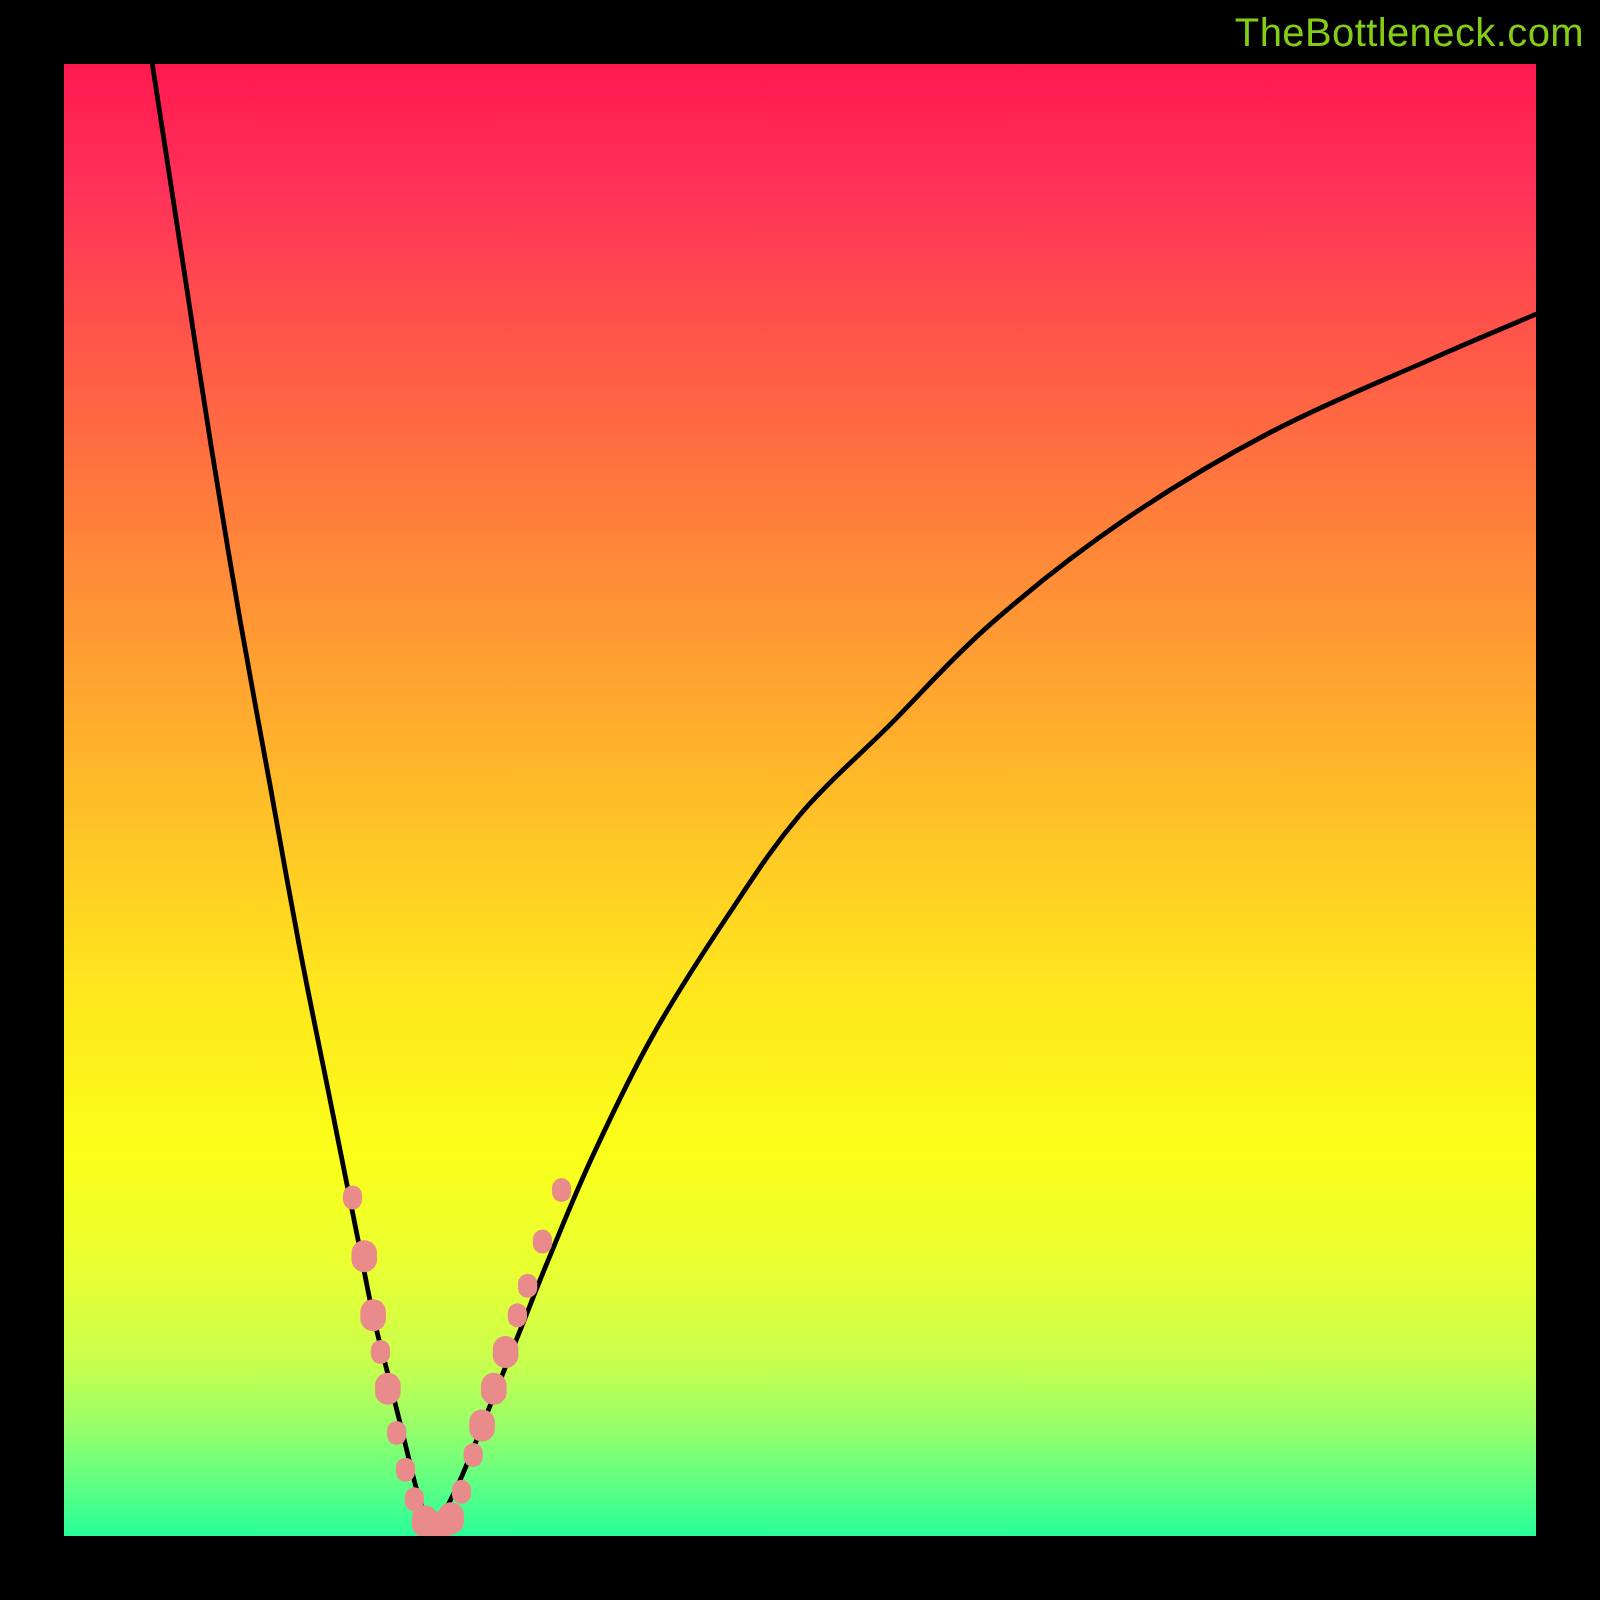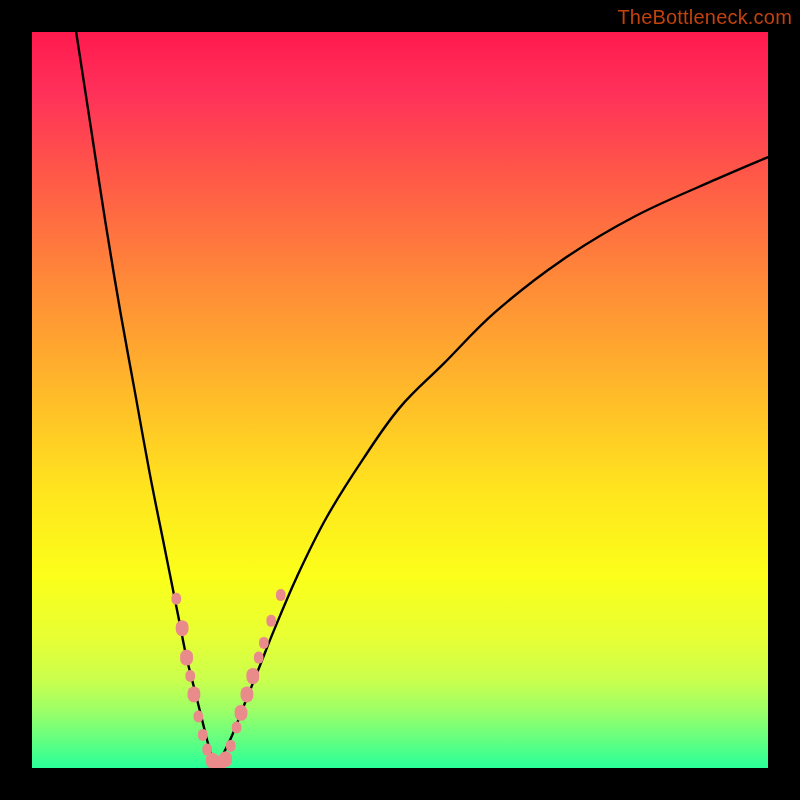--- a/index.html
+++ b/index.html
@@ -47,21 +47,21 @@
   svg.curves {
     position: absolute;
     left: 0; top: 0;
     width: 736px;
     height: 736px;
   }
   .watermark {
     position: absolute;
     top: 6px;
     right: 8px;
-    color: #c2410c;
+    color: #84cc16;
     font-size: 20px;
     font-weight: 400;
     letter-spacing: 0.2px;
     user-select: none;
   }
 </style>
 </head>
 <body>
 
 <div class="outer">

